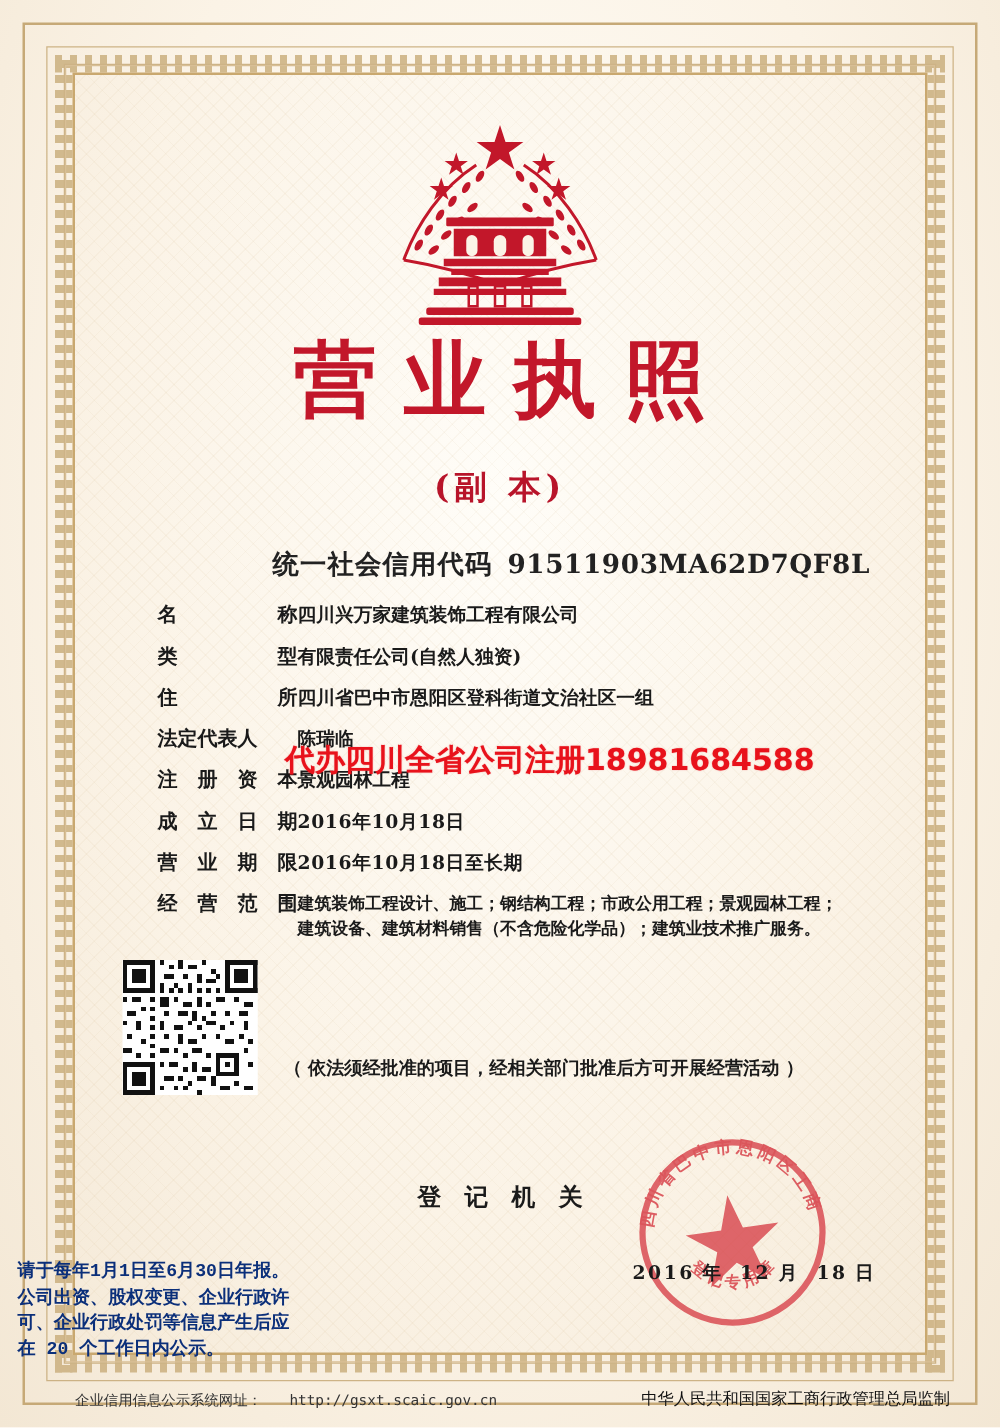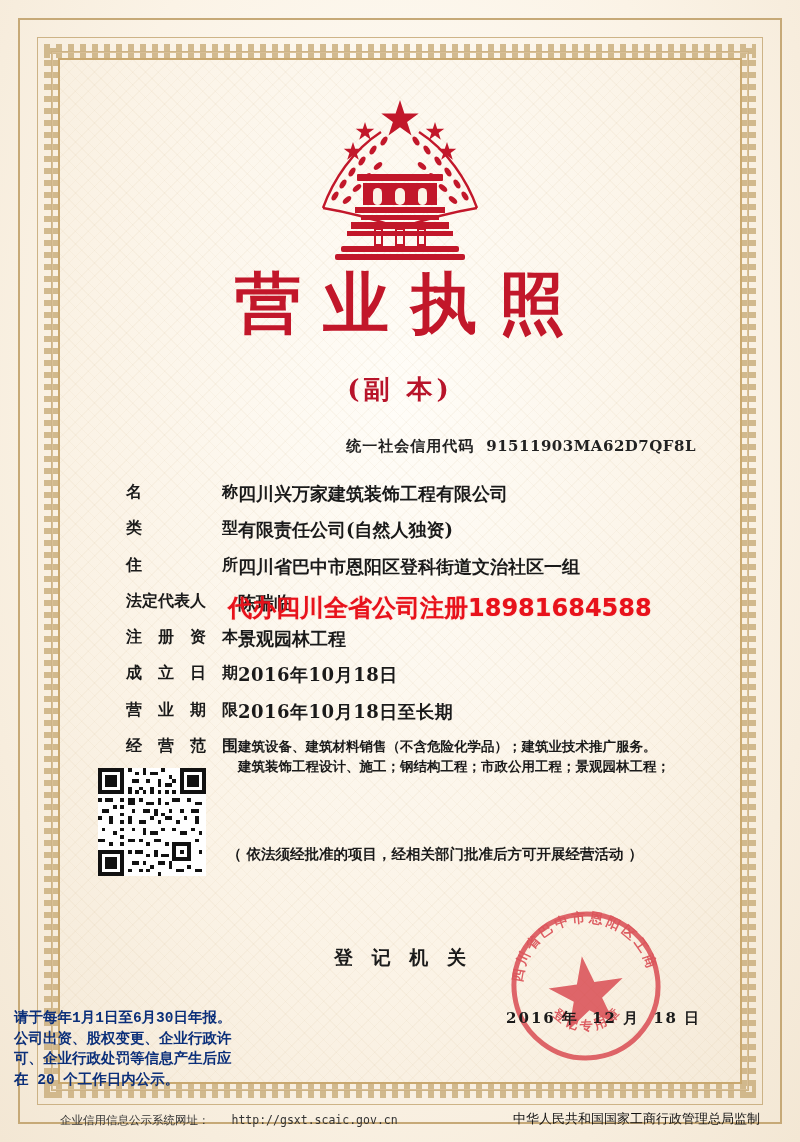--- a/index.html
+++ b/index.html
@@ -112,21 +112,21 @@
     letter-spacing: 4px;
     color: #b8142a;
   }
 
   
   .credit-line {
     position: absolute;
     right: 104px;
     top: 437px;
     font-family: "DejaVu Serif", "Liberation Serif", serif;
-    font-size: 15px;
+    font-size: 21px;
     font-weight: bold;
     color: #222;
     letter-spacing: 1px;
     white-space: nowrap;
   }
   .credit-line .code {
     margin-left: 12px;
     font-family: "DejaVu Serif", "Liberation Serif", serif;
     letter-spacing: 0.5px;
   }
@@ -153,21 +153,21 @@
     letter-spacing: 0px;
   }
   .row .label.spread {
     display: flex;
     justify-content: space-between;
   }
   .row .label.spread span { display: block; }
   .row .value {
     font-family: "DejaVu Serif", "Liberation Serif", serif;
     font-weight: bold;
-    font-size: 18px;
+    font-size: 15px;
     color: #1a1a1a;
     line-height: 1.35;
   }
   .row .value.small {
     font-size: 13.5px;
     font-weight: bold;
     line-height: 1.5;
   }
   .row.scope { margin-top: 4px; }
 
@@ -435,22 +435,22 @@
     </div>
 
     <div class="row scope">
       <div class="label spread">
         <span>经</span>
         <span>营</span>
         <span>范</span>
         <span>围</span>
       </div>
       <div class="value small">
+        <div>建筑装饰工程设计、施工；钢结构工程；市政公用工程；景观园林工程；</div>
         <div>建筑设备、建筑材料销售（不含危险化学品）；建筑业技术推广服务。</div>
-        <div>建筑装饰工程设计、施工；钢结构工程；市政公用工程；景观园林工程；</div>
       </div>
     </div>
 
   </div>
 
   <div class="ad-text">代办四川全省公司注册18981684588</div>
 
   <div class="qr">
     <svg width="108" height="108" viewBox="0 0 29 29" shape-rendering="crispEdges">
       <rect width="29" height="29" fill="#ffffff"></rect>

